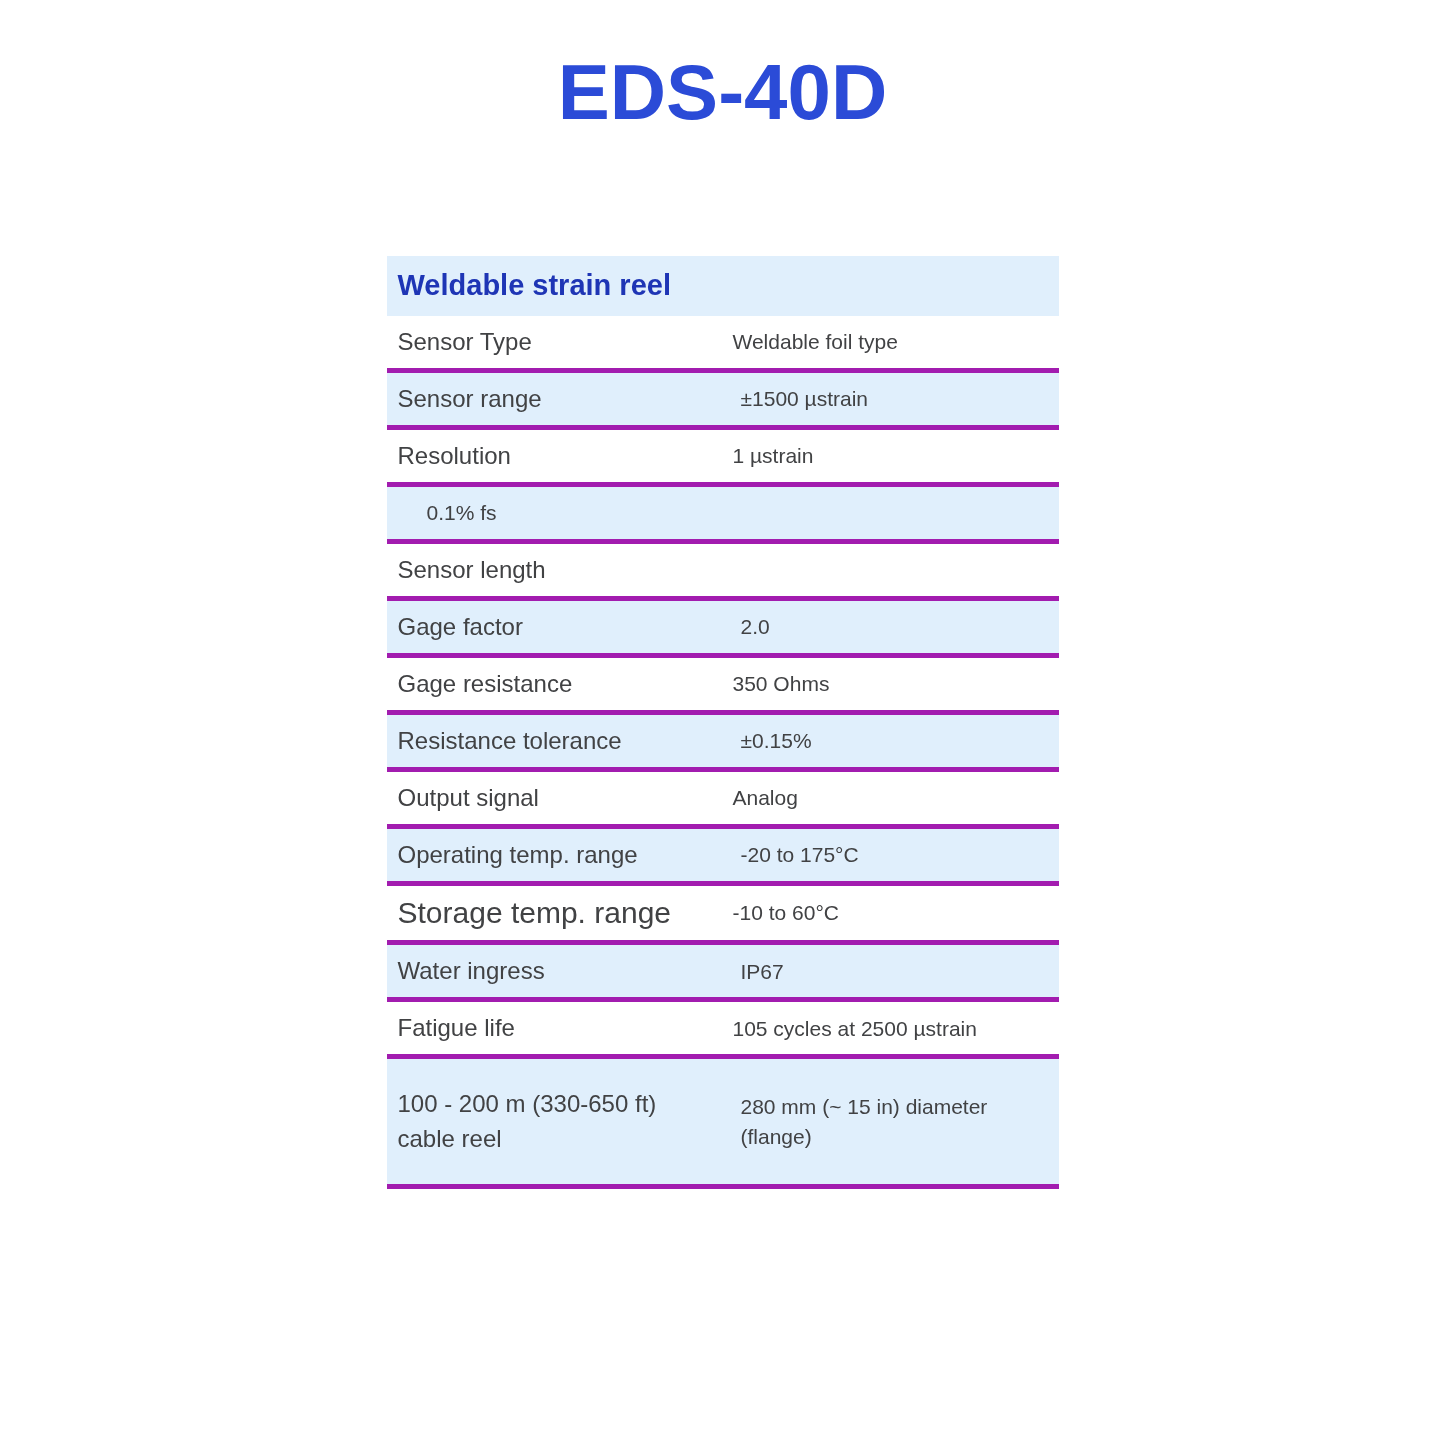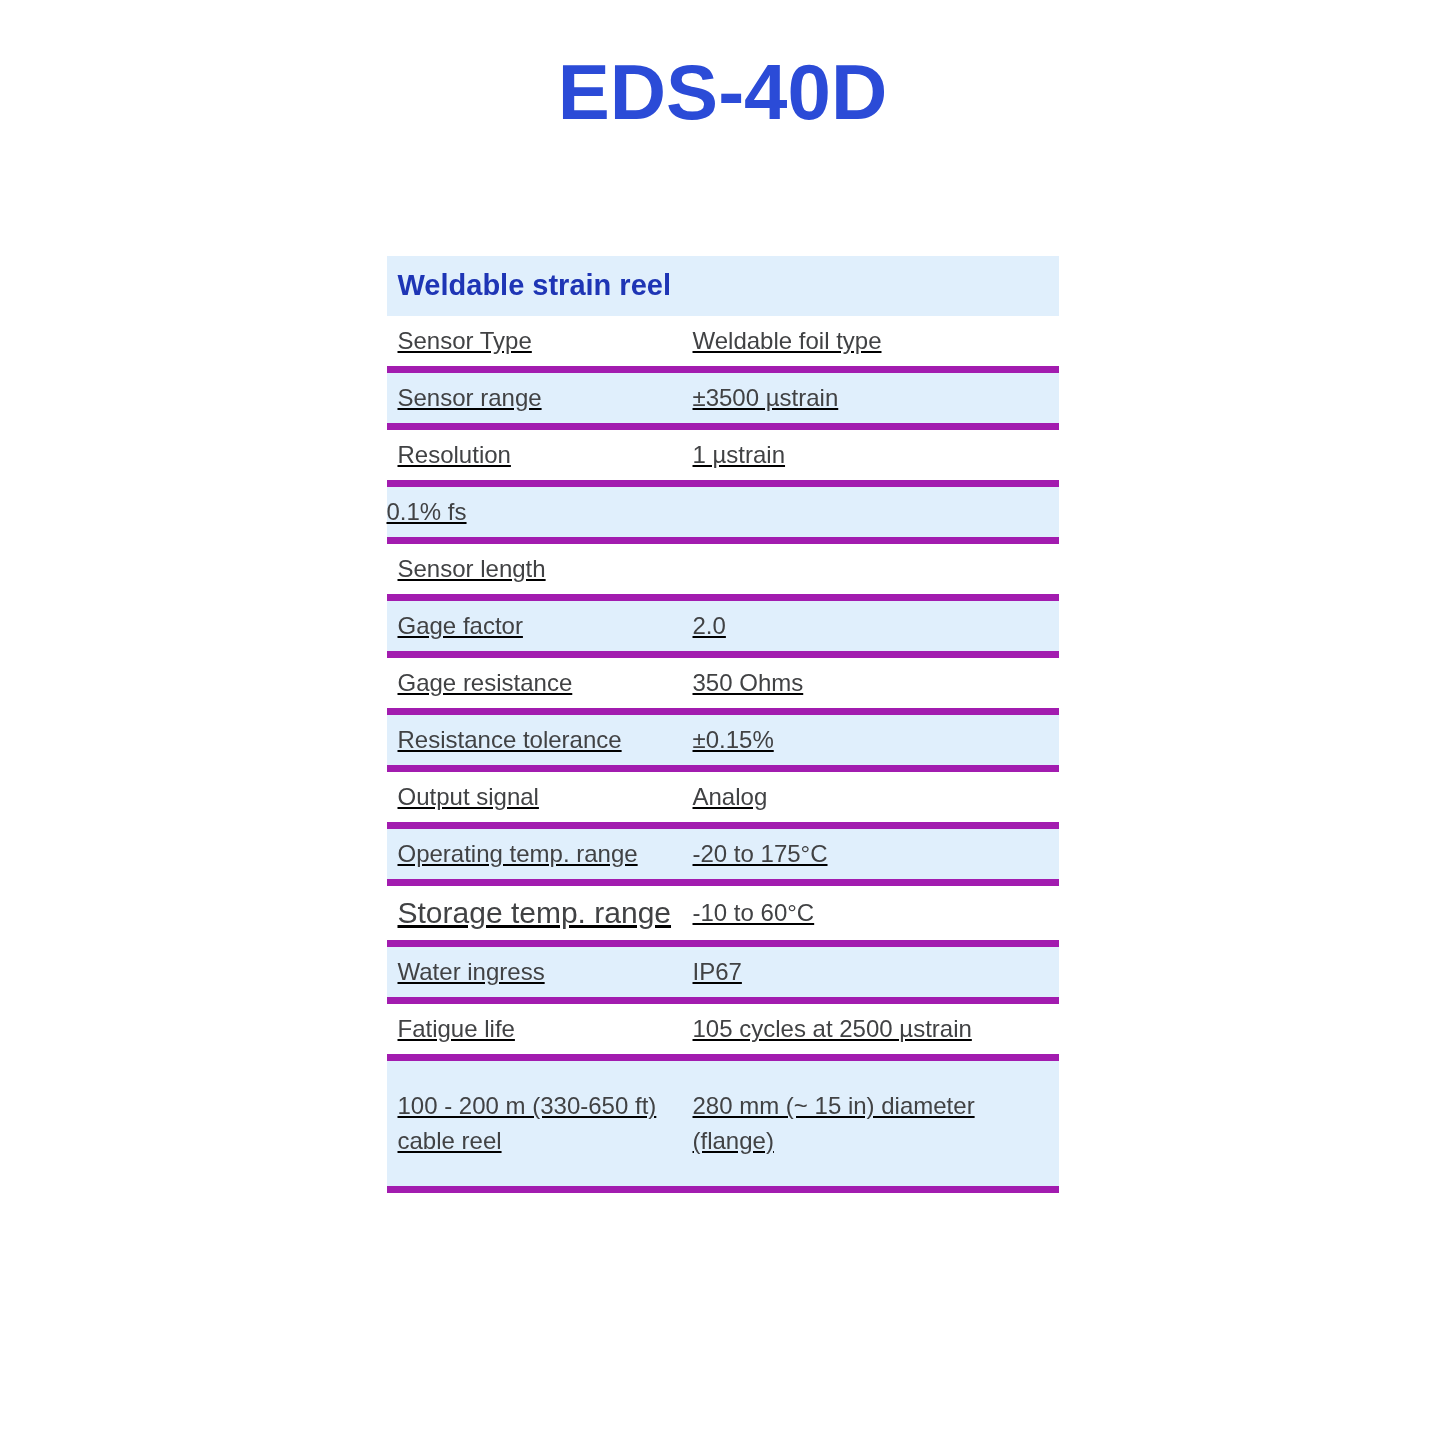--- a/index.html
+++ b/index.html
@@ -40,45 +40,46 @@
     box-sizing: border-box;
     padding-left: 11px;
     font-size: 29px;
     font-weight: bold;
     color: #1e35b5;
   }
   .spec-body .row {
     display: flex;
     align-items: center;
     min-height: 57px;
-    border-bottom: 7px solid #a21caf;
+    border-bottom: 5px solid #a21caf;
     box-sizing: border-box;
     background: #ffffff;
     padding: 6px 0;
-    text-decoration: underline;
   }
   .spec-body .row.alt {
     background: #e0effc;
+    gap: 8px;
   }
   .cell-label {
     flex: 0 0 306px;
     box-sizing: border-box;
     padding-left: 11px;
     padding-right: 14px;
     font-size: 24px;
     line-height: 1.42;
     color: #414244;
   }
   .cell-value {
     flex: 1 1 auto;
     box-sizing: border-box;
     padding-right: 10px;
-    font-size: 24px;
+    font-size: 21px;
     line-height: 1.42;
     color: #414244;
+    margin-left: 40px;
   }
   
   .spec-body .row:nth-child(11) .cell-label {
     font-size: 30px;
   }
   .spec-body .row:last-child {
     min-height: 85px;
     padding: 28px 0;
   }
 </style>
@@ -93,21 +94,21 @@
 
     <div class="spec-header">Weldable strain reel</div>
 
     <div class="spec-body">
         <div class="row">
           <div class="cell-label">Sensor Type</div>
           <div class="cell-value">Weldable foil type</div>
         </div>
         <div class="row alt">
           <div class="cell-label">Sensor range</div>
-          <div class="cell-value">±3500 µstrain</div>
+          <div class="cell-value">±1500 µstrain</div>
         </div>
         <div class="row">
           <div class="cell-label">Resolution</div>
           <div class="cell-value">1 µstrain</div>
         </div>
         <div class="row alt">
           <div class="cell-value">0.1% fs</div>
         </div>
         <div class="row">
           <div class="cell-label">Sensor length</div>

